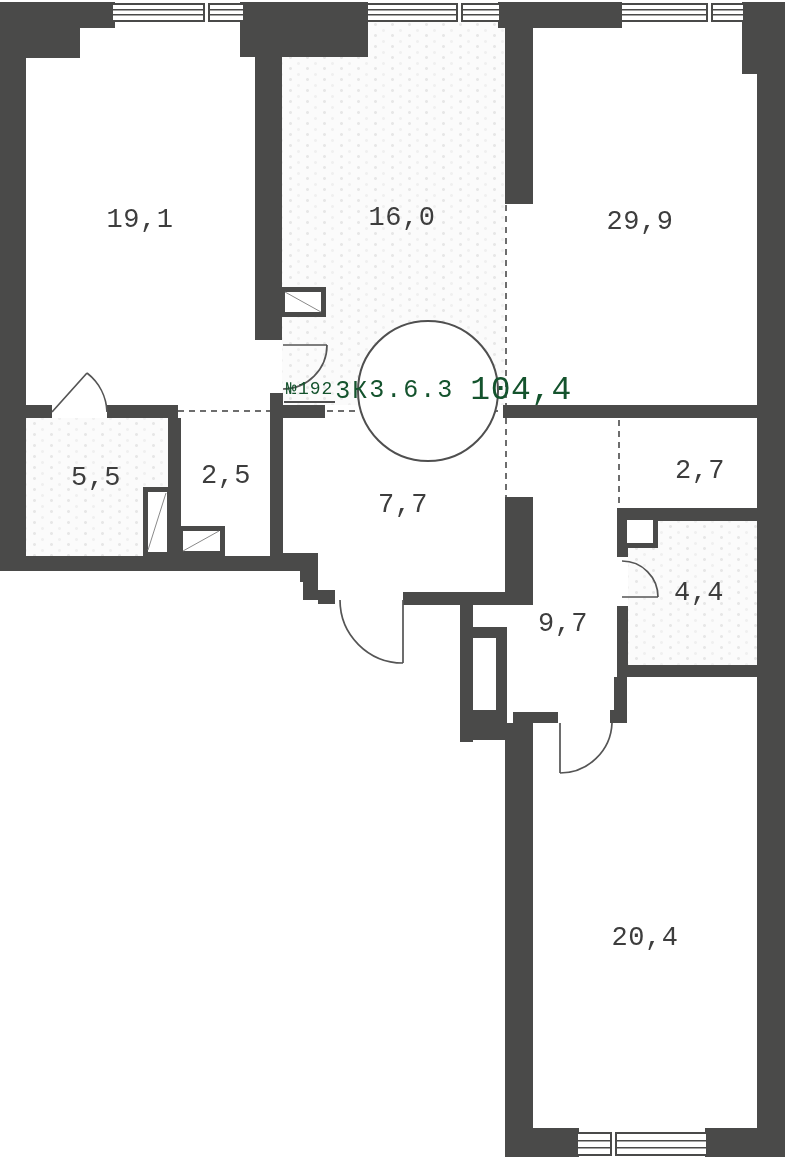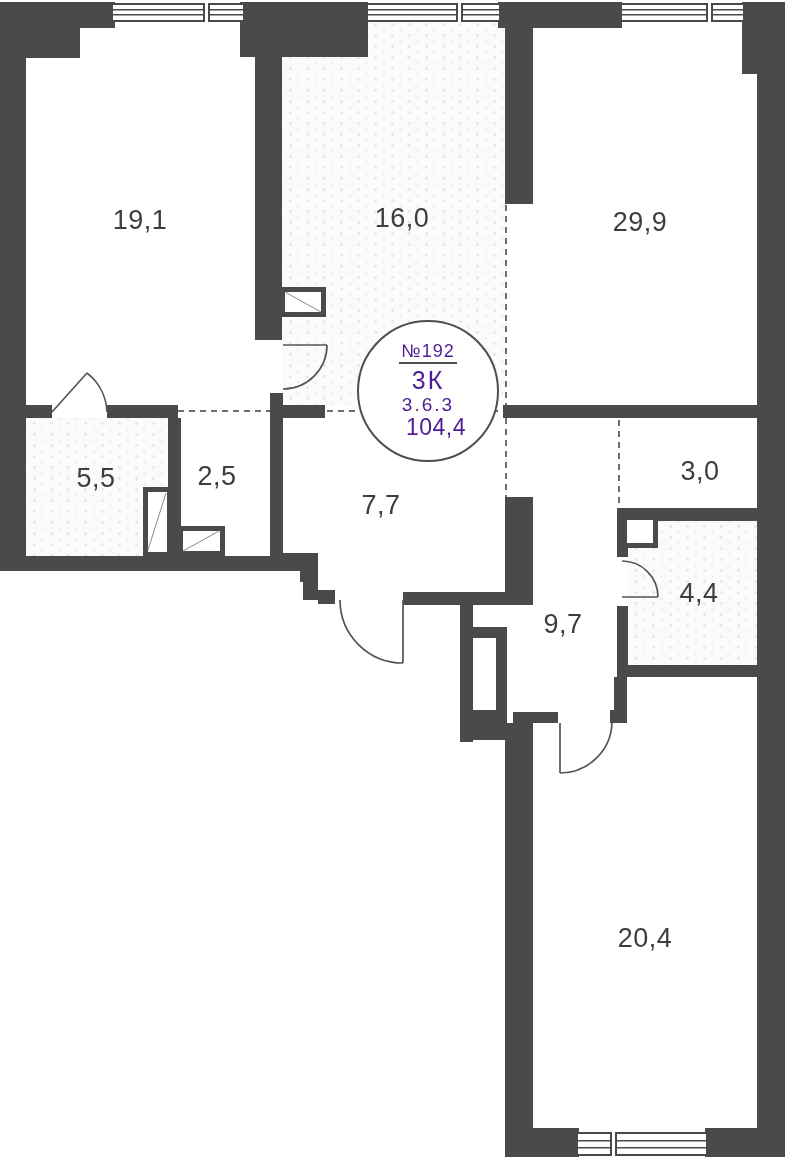--- a/index.html
+++ b/index.html
@@ -1,20 +1,20 @@
 <!DOCTYPE html>
 <html><head>
 <meta charset="utf-8">
 <style>
   html,body{margin:0;padding:0;background:#ffffff;}
   #plan{
     position:relative;
     width:785px;height:1157px;
     background:#ffffff;
-    font-family:Liberation Sans, sans-serif;
+    font-family:Liberation Mono, monospace;
     overflow:hidden;
   }
   .w{position:absolute;background:#4a4a49;z-index:3;}
   .tex{
     position:absolute;z-index:1;
     background-color:#fbfbfb;
     background-image:
       radial-gradient(circle,#e7e7e7 1px,transparent 1.9px),
       radial-gradient(circle,#f0f0f0 1px,transparent 1.9px);
     background-size:17px 11px,17px 11px;
@@ -30,27 +30,27 @@
     background-repeat:no-repeat;background-size:100% 1.5px,100% 1.5px;
     background-position:0 32%,0 68%;}
   .tick{position:absolute;top:-2px;height:calc(100% + 4px);width:7px;background:#fff;
     border-left:2px solid #4a4a49;border-right:2px solid #4a4a49;box-sizing:border-box;}
   .shaft{position:absolute;background:#fff;border:5px solid #4a4a49;box-sizing:border-box;z-index:4;}
   .lbl{position:absolute;z-index:6;color:#3d3d3d;font-size:27px;letter-spacing:0.5px;
     transform:translate(-50%,-50%);white-space:nowrap;}
   #badge{
     position:absolute;left:357px;top:320px;width:142px;height:142px;
     background:#fff;border:2px solid #4f4f4f;border-radius:50%;
-    display:flex;flex-direction:column;align-items:center;justify-content:center;
-    z-index:6;color:#4c1d95;line-height:1.12;box-sizing:border-box;
+    display:flex;flex-direction:row;align-items:center;justify-content:center;
+    z-index:6;color:#14532d;line-height:1.12;box-sizing:border-box;
   }
   #badge .num{font-size:18px;letter-spacing:1px;border-bottom:2px solid #4f4f4f;padding:0 2px 1px 2px;}
   #badge .typ{font-size:25px;letter-spacing:2px;margin-top:2px;}
-  #badge .code{font-size:19px;letter-spacing:2px;}
-  #badge .tot{font-size:23px;letter-spacing:0.5px;margin-left:16px;}
+  #badge .code{font-size:25px;letter-spacing:2px;}
+  #badge .tot{font-size:33px;letter-spacing:0.5px;margin-left:16px;}
   svg.doors{position:absolute;left:0;top:0;z-index:5;}
 </style>
 </head>
 <body>
 
 <div id="plan">
 
   <div class="tex" style="left:282px;top:19px;width:223px;height:386px;"></div>
   <div class="tex" style="left:26px;top:418px;width:142px;height:138px;"></div>
   <div class="tex" style="left:628px;top:521px;width:129px;height:144px;"></div>
@@ -128,23 +128,23 @@
       <path d="M285,292 L321,312"></path>
       <path d="M148,550 L166,493"></path>
       <path d="M183,551 L219,531"></path>
     </g>
   </svg>
 
   <div class="lbl" style="left:140px;top:220px;">19,1</div>
   <div class="lbl" style="left:402px;top:218px;">16,0</div>
   <div class="lbl" style="left:640px;top:222px;">29,9</div>
   <div class="lbl" style="left:96px;top:478px;">5,5</div>
-  <div class="lbl" style="left:217px;top:476px;">2,5</div>
-  <div class="lbl" style="left:381px;top:505px;">7,7</div>
-  <div class="lbl" style="left:700px;top:471px;">3,0</div>
+  <div class="lbl" style="left:226px;top:476px;">2,5</div>
+  <div class="lbl" style="left:403px;top:505px;">7,7</div>
+  <div class="lbl" style="left:700px;top:471px;">2,7</div>
   <div class="lbl" style="left:699px;top:593px;">4,4</div>
   <div class="lbl" style="left:563px;top:624px;">9,7</div>
   <div class="lbl" style="left:645px;top:938px;">20,4</div>
 
   <div id="badge">
     <span class="num">№192</span>
     <span class="typ">3К</span>
     <span class="code">3.6.3</span>
     <span class="tot">104,4</span>
   </div>

